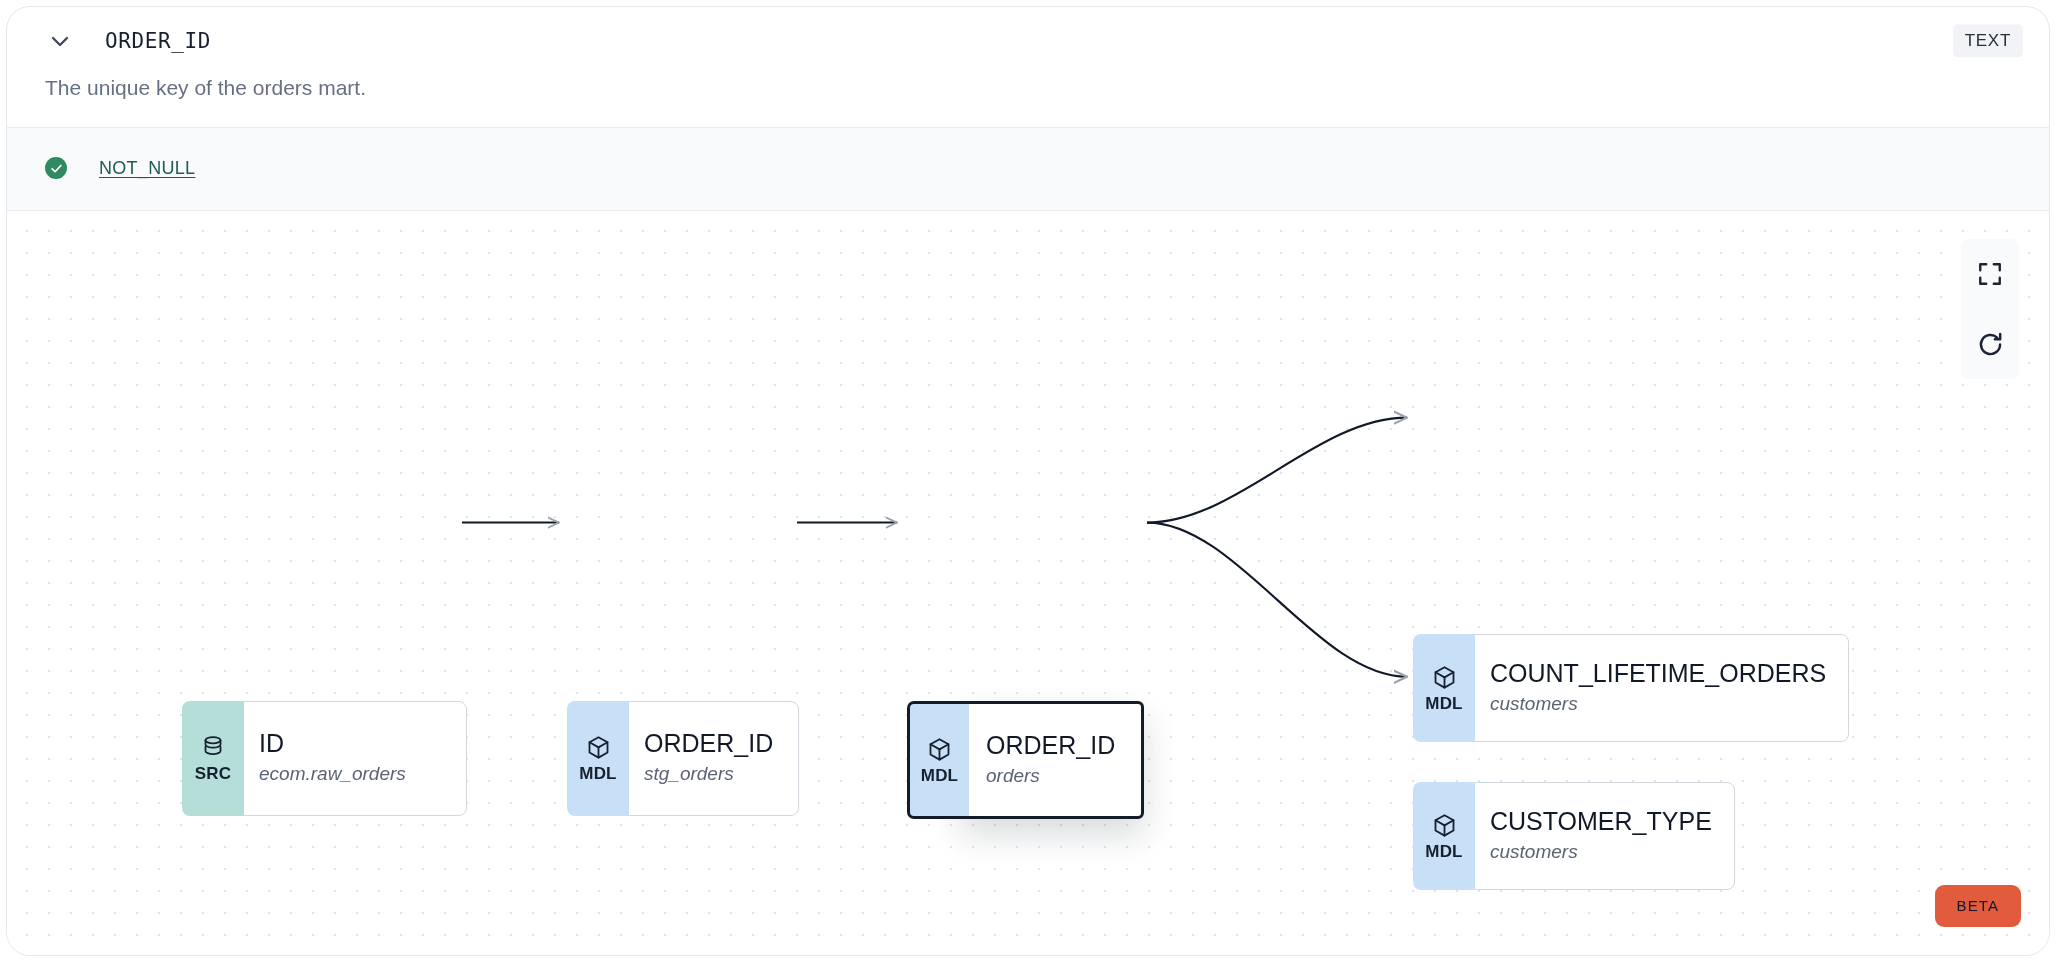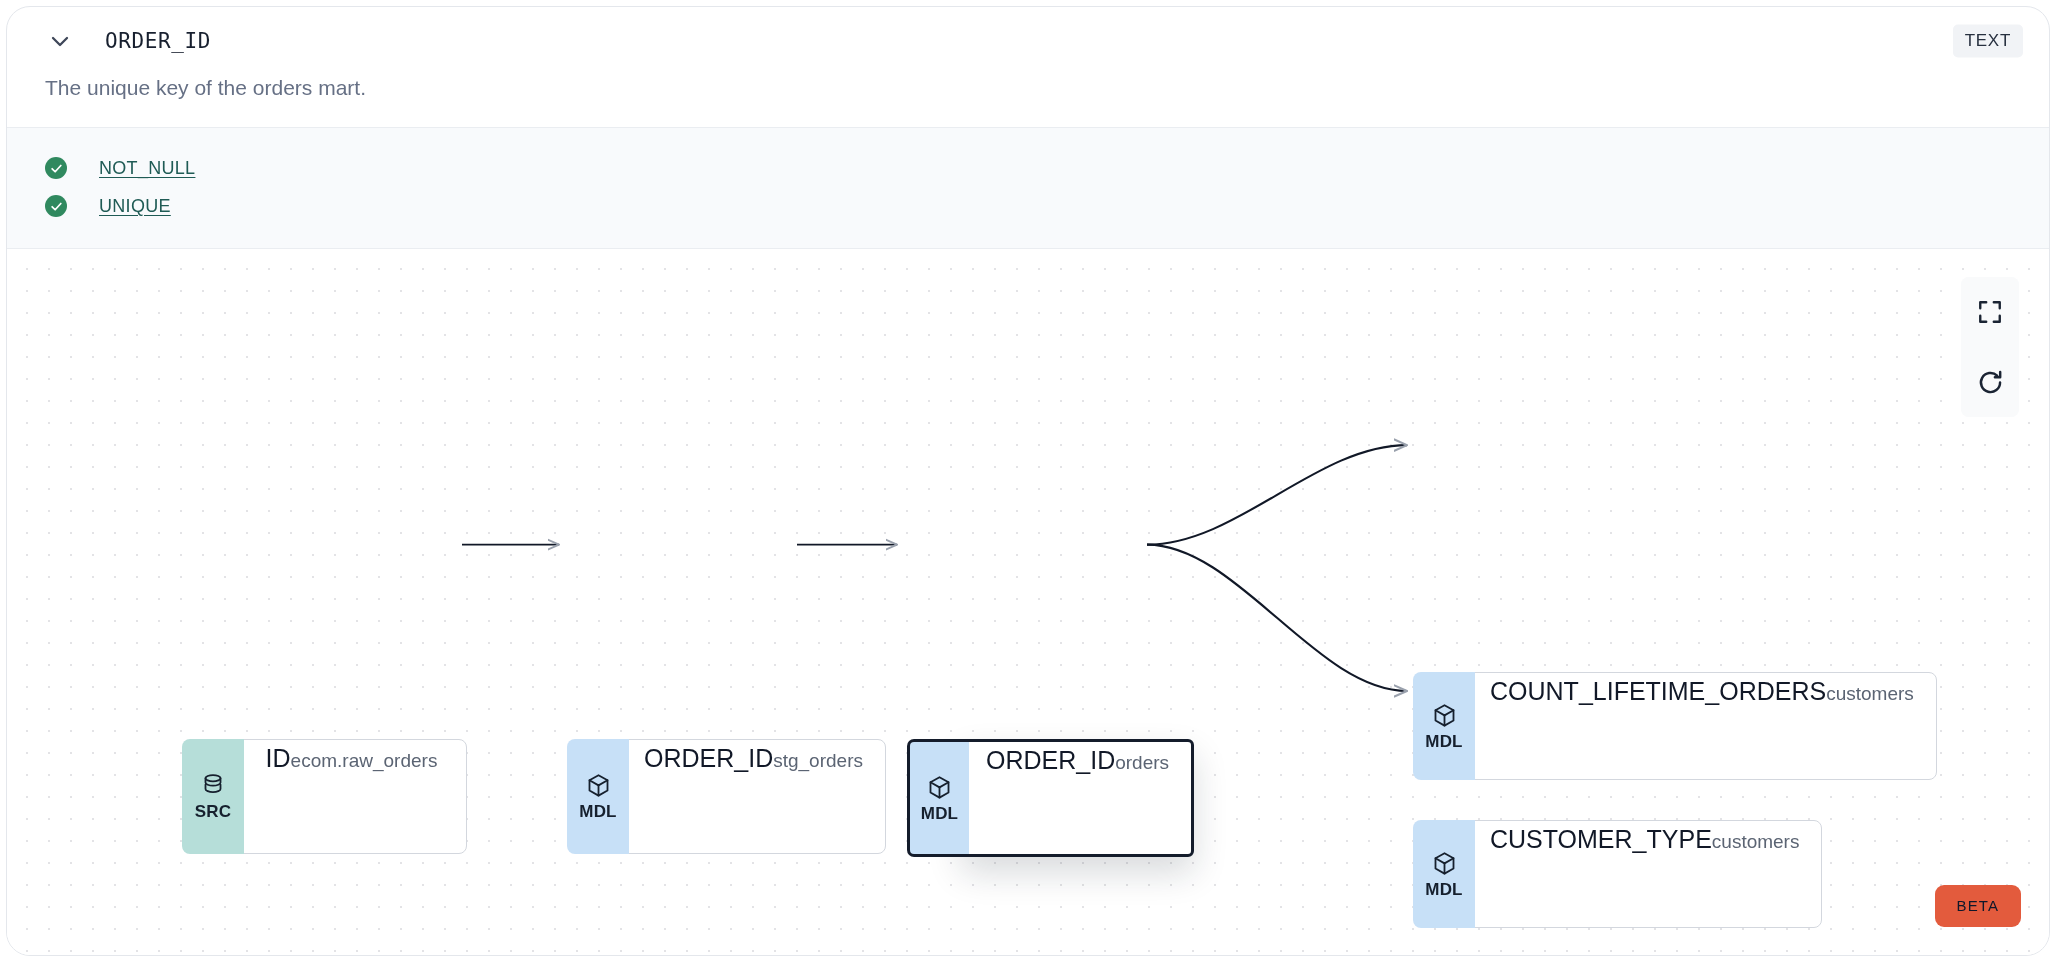--- a/index.html
+++ b/index.html
@@ -168,38 +168,40 @@
     margin-top: 3px;
   }
 
   .node-body {
     flex: 1 1 auto;
     background: #ffffff;
     border: 1px solid #d3d7de;
     border-radius: 8px;
     box-sizing: border-box;
     display: flex;
+    flex-direction: column;
     justify-content: center;
-    padding: 4px 22px 12px 22px;
+    padding: 10px 22px 12px 22px;
     margin-left: -8px;
     position: relative;
     z-index: 1;
   }
   .node-name {
     font-size: 25px;
     color: #111827;
     line-height: 1.12;
     white-space: nowrap;
   }
   .node-sub {
     font-size: 19px;
     color: #5b6473;
     line-height: 1.2;
     margin-top: 6px;
     white-space: nowrap;
+    font-style: italic;
   }
 
   
   .node.selected .node-badge {
     border: 3px solid #141c2b;
     border-right: none;
     border-radius: 7px 0 0 7px;
     width: 62px;
   }
   .node.selected .node-body {
@@ -265,28 +267,20 @@
 
     <div class="test-row">
       <span class="check-icon">
         <svg width="13" height="13" viewBox="0 0 24 24" fill="none" stroke="#ffffff" stroke-width="3.2" stroke-linecap="round" stroke-linejoin="round">
           <polyline points="4,12.5 9.5,18 20,6.5"></polyline>
         </svg>
       </span>
       <span class="test-label">NOT_NULL</span>
     </div>
 
-    <div class="test-row">
-      <span class="check-icon">
-        <svg width="13" height="13" viewBox="0 0 24 24" fill="none" stroke="#ffffff" stroke-width="3.2" stroke-linecap="round" stroke-linejoin="round">
-          <polyline points="4,12.5 9.5,18 20,6.5"></polyline>
-        </svg>
-      </span>
-      <span class="test-label">UNIQUE</span>
-    </div>
 
   </div>
 
   <div class="canvas">
 
     <svg class="edges-svg" viewBox="0 0 2042 709" preserveAspectRatio="none">
       <defs>
         <marker id="arrow" viewBox="0 0 10 10" refX="9" refY="5" markerWidth="7" markerHeight="7" orient="auto-start-reverse">
           <path d="M 0 1 L 9 5 L 0 9" fill="none" stroke="#9aa1ad" stroke-width="1.4"></path>
         </marker>

